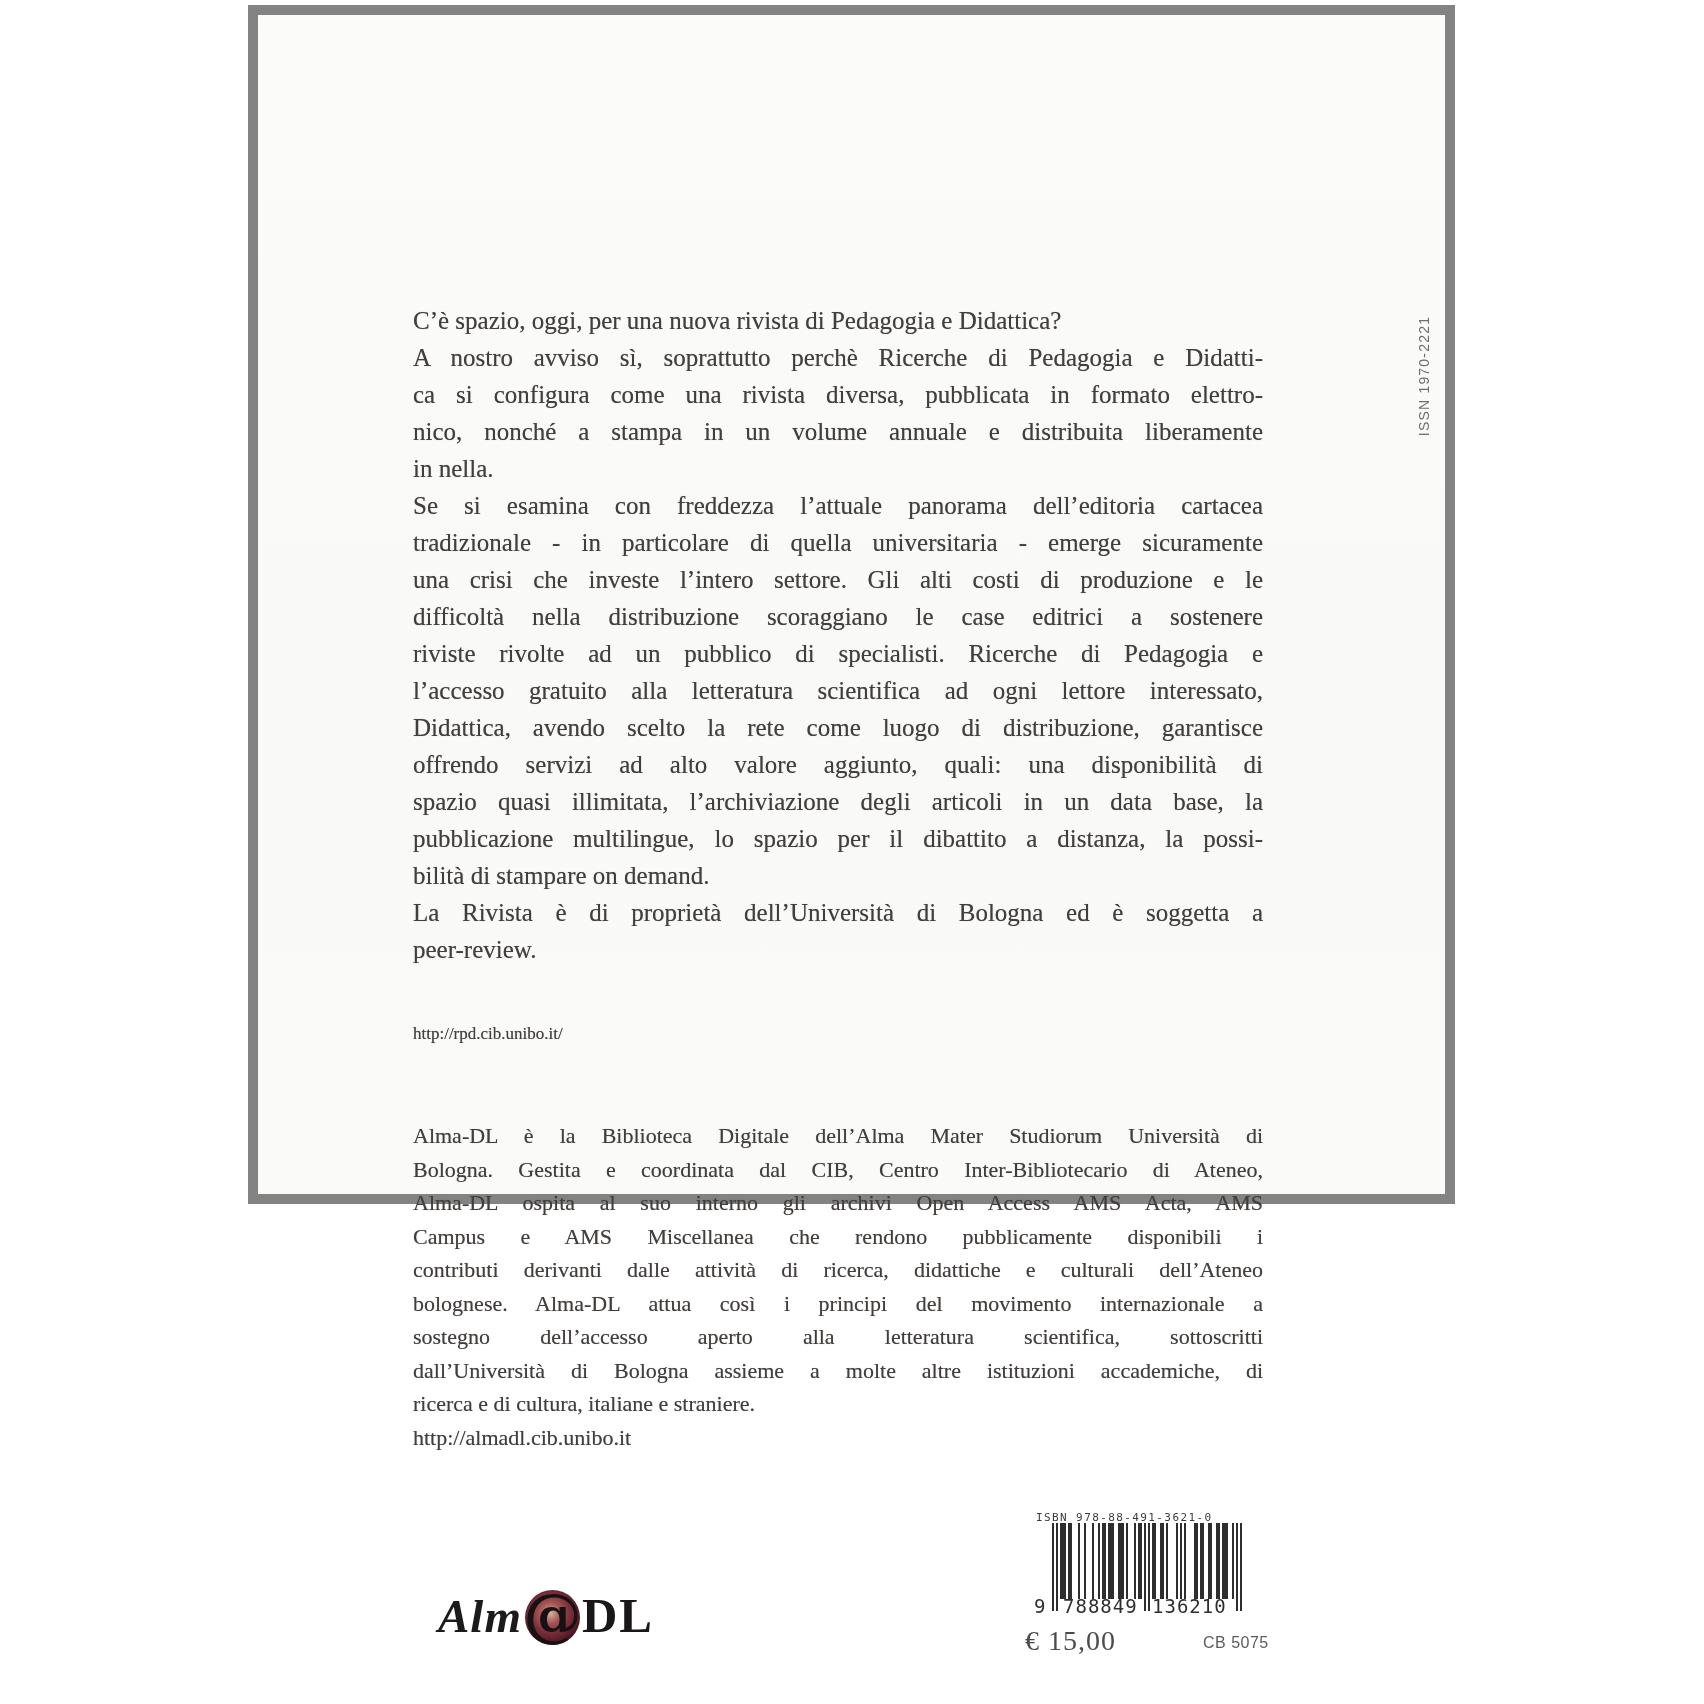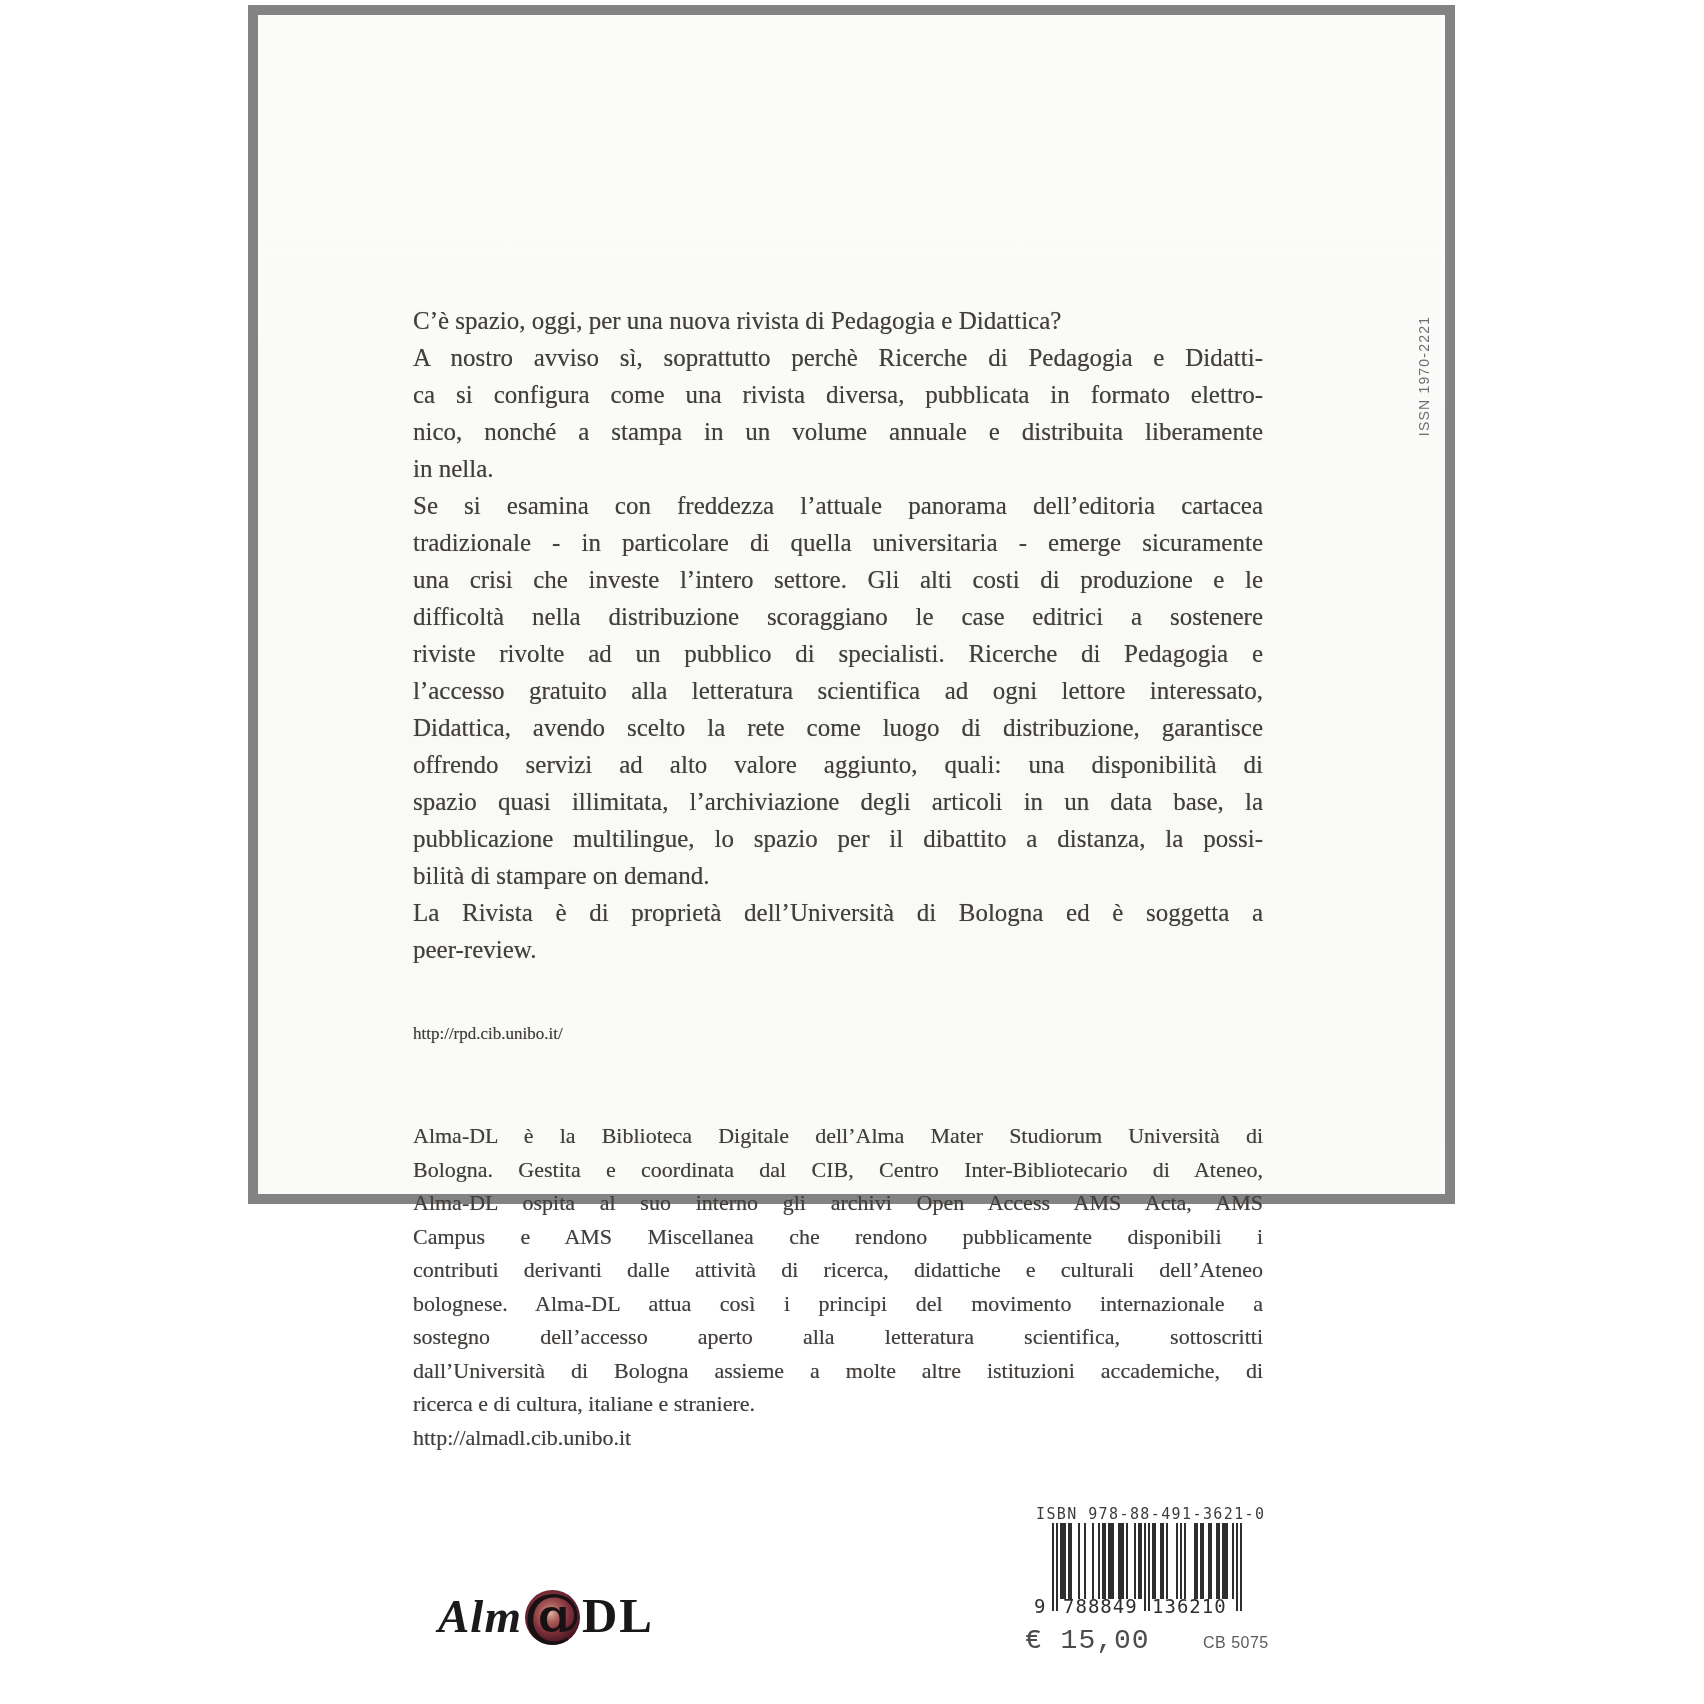--- a/index.html
+++ b/index.html
@@ -47,36 +47,36 @@
     font-family:"DejaVu Serif", serif; font-weight:700; font-size:58px; color:#171114;
   }
   .logo .dl {
     font-family:"Liberation Serif", serif; font-weight:700;
     font-size:49px; color:#191717; letter-spacing:2px; vertical-align:top; line-height:57px;
   }
 
   
   .barcode-area { position:absolute; left:760px; top:1486px; width:340px; height:170px; }
   .isbn-label {
-    position:absolute; left:18px; top:4px;
-    font-family:"DejaVu Sans Mono", monospace; font-size:15px; letter-spacing:1.4px;
+    position:absolute; left:18px; top:10px;
+    font-family:"DejaVu Sans Mono", monospace; font-size:11px; letter-spacing:1.4px;
     color:#3c3c3c;
   }
   .bars { position:absolute; left:34px; top:22px; width:190px; height:88px; }
   .bars .m { position:absolute; top:0; width:2px; background:#2e2e2e; }
   .ean-digit, .ean-group {
     position:absolute; font-family:"DejaVu Sans Mono", monospace;
     font-size:19px; letter-spacing:1px; color:#2f2f2f;
   }
   .d-lead  { left:16px;  top:94px; }
   .d-left  { left:45px;  top:94px; }
   .d-right { left:134px; top:94px; }
   .price {
     position:absolute; left:7px; top:124px;
-    font-family:Liberation Mono, monospace; font-size:28px; color:#4c4c4c; letter-spacing:1px;
+    font-family:Liberation Serif, serif; font-size:28px; color:#4c4c4c; letter-spacing:1px;
   }
   .cb-code {
     position:absolute; left:185px; top:133px;
     font-family:"Liberation Sans", sans-serif; font-size:16px; color:#5c5c5c; letter-spacing:0.5px;
   }
 </style>
 </head>
 <body>
 
 <div class="book">

